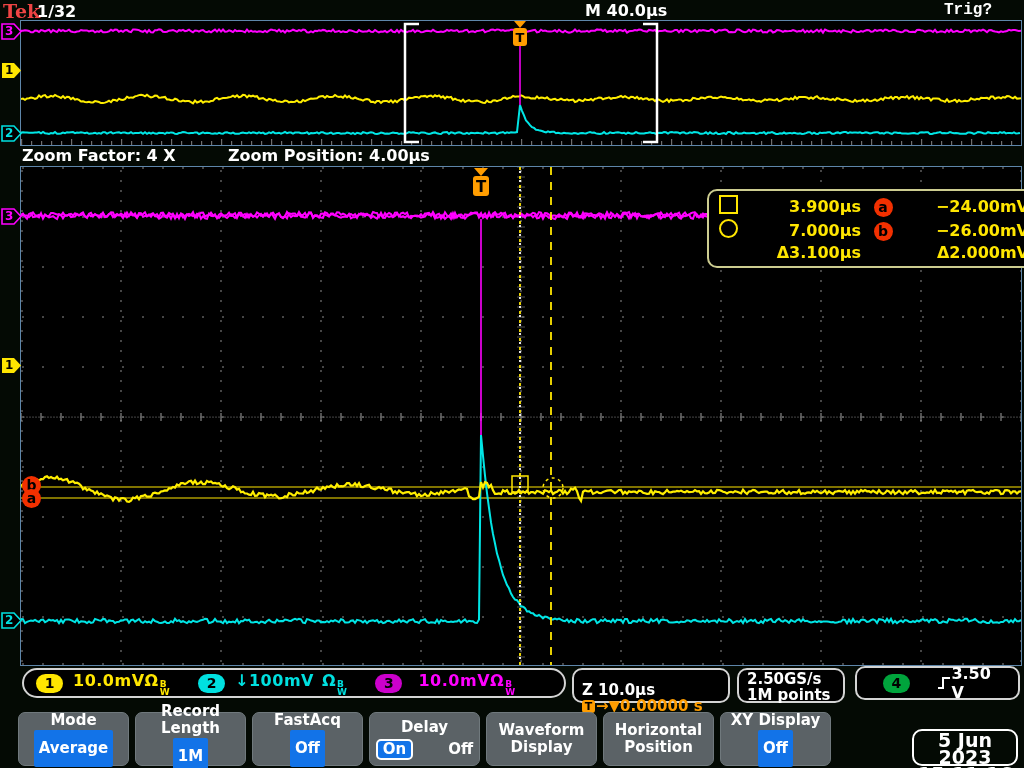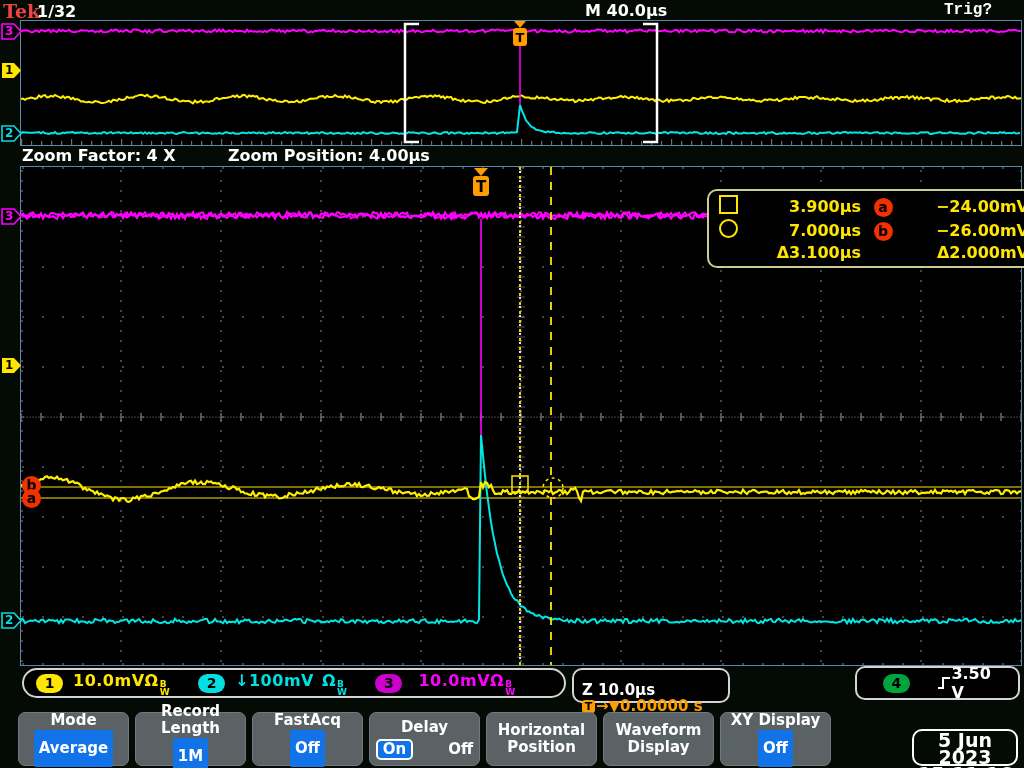--- a/index.html
+++ b/index.html
@@ -2014,20 +2014,24 @@
 
   <div class="abs robox" id="hz-box">
     <div class="l1">Z 10.0µs</div>
     <div class="l2">
       <span class="tchip">T</span>
         <span>→▼</span>
         <span>0.00000 s</span>
     </div>
   </div>
 
+  <div class="abs robox" id="acq-box">
+    <div>2.50GS/s</div>
+    <div>1M points</div>
+  </div>
 
   <div class="abs robox" id="trig-box">
     <span id="trig-src">4</span>
     <svg id="trig-slope" width="16" height="16">
       <path d="M2,13 H7 V3 H14" stroke="#fff" stroke-width="2" fill="none"></path>
     </svg>
     <span id="trig-level">3.50 V</span>
   </div>
 
   <div class="abs" id="menu-row">
@@ -2044,24 +2048,24 @@
       <span class="chip">Off</span>
     </div>
     <div class="mbtn">
       <span>Delay</span>
       <span class="onoff">
         <span class="onchip">On</span>
         <span>Off</span>
       </span>
     </div>
     <div class="mbtn">
-      <span style="width:90px">Horizontal Position</span>
+      <span style="width:90px">Waveform Display</span>
     </div>
     <div class="mbtn">
-      <span style="width:90px">Waveform Display</span>
+      <span style="width:90px">Horizontal Position</span>
     </div>
     <div class="mbtn">
       <span>XY Display</span>
       <span class="chip">Off</span>
     </div>
   </div>
 
   <div class="abs" id="date-box">
     <div class="d">5 Jun 2023</div>
     <div class="t">15:11:16</div>

